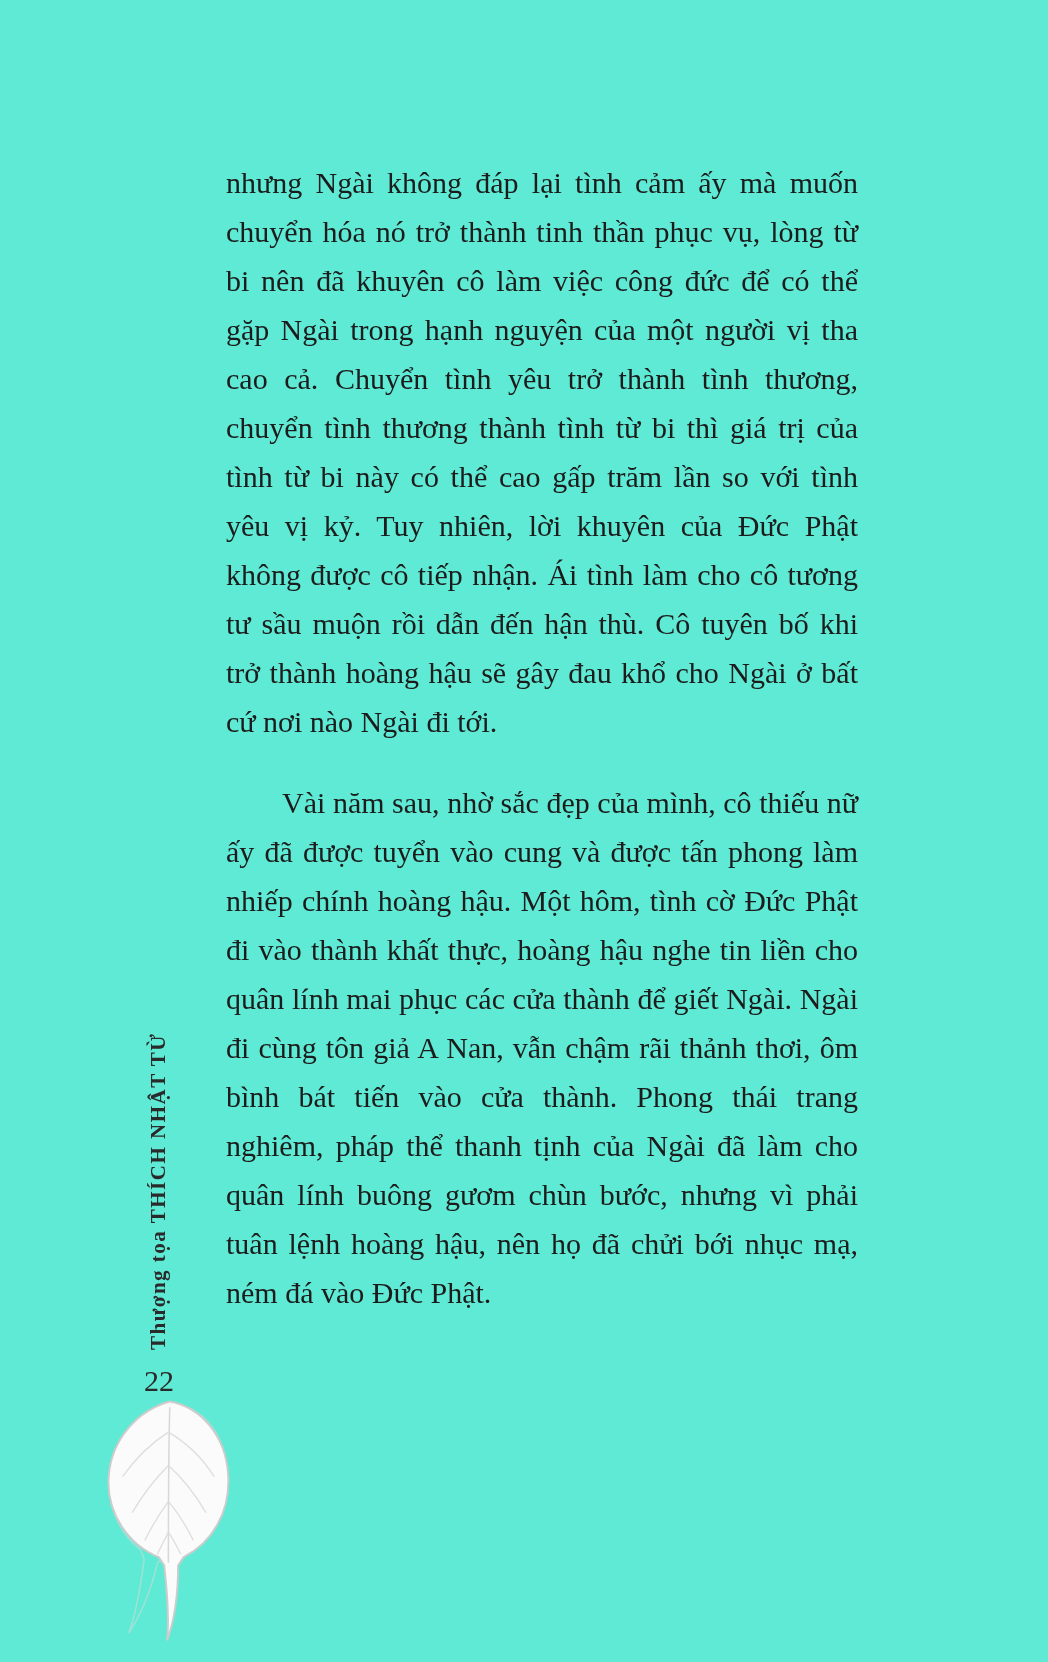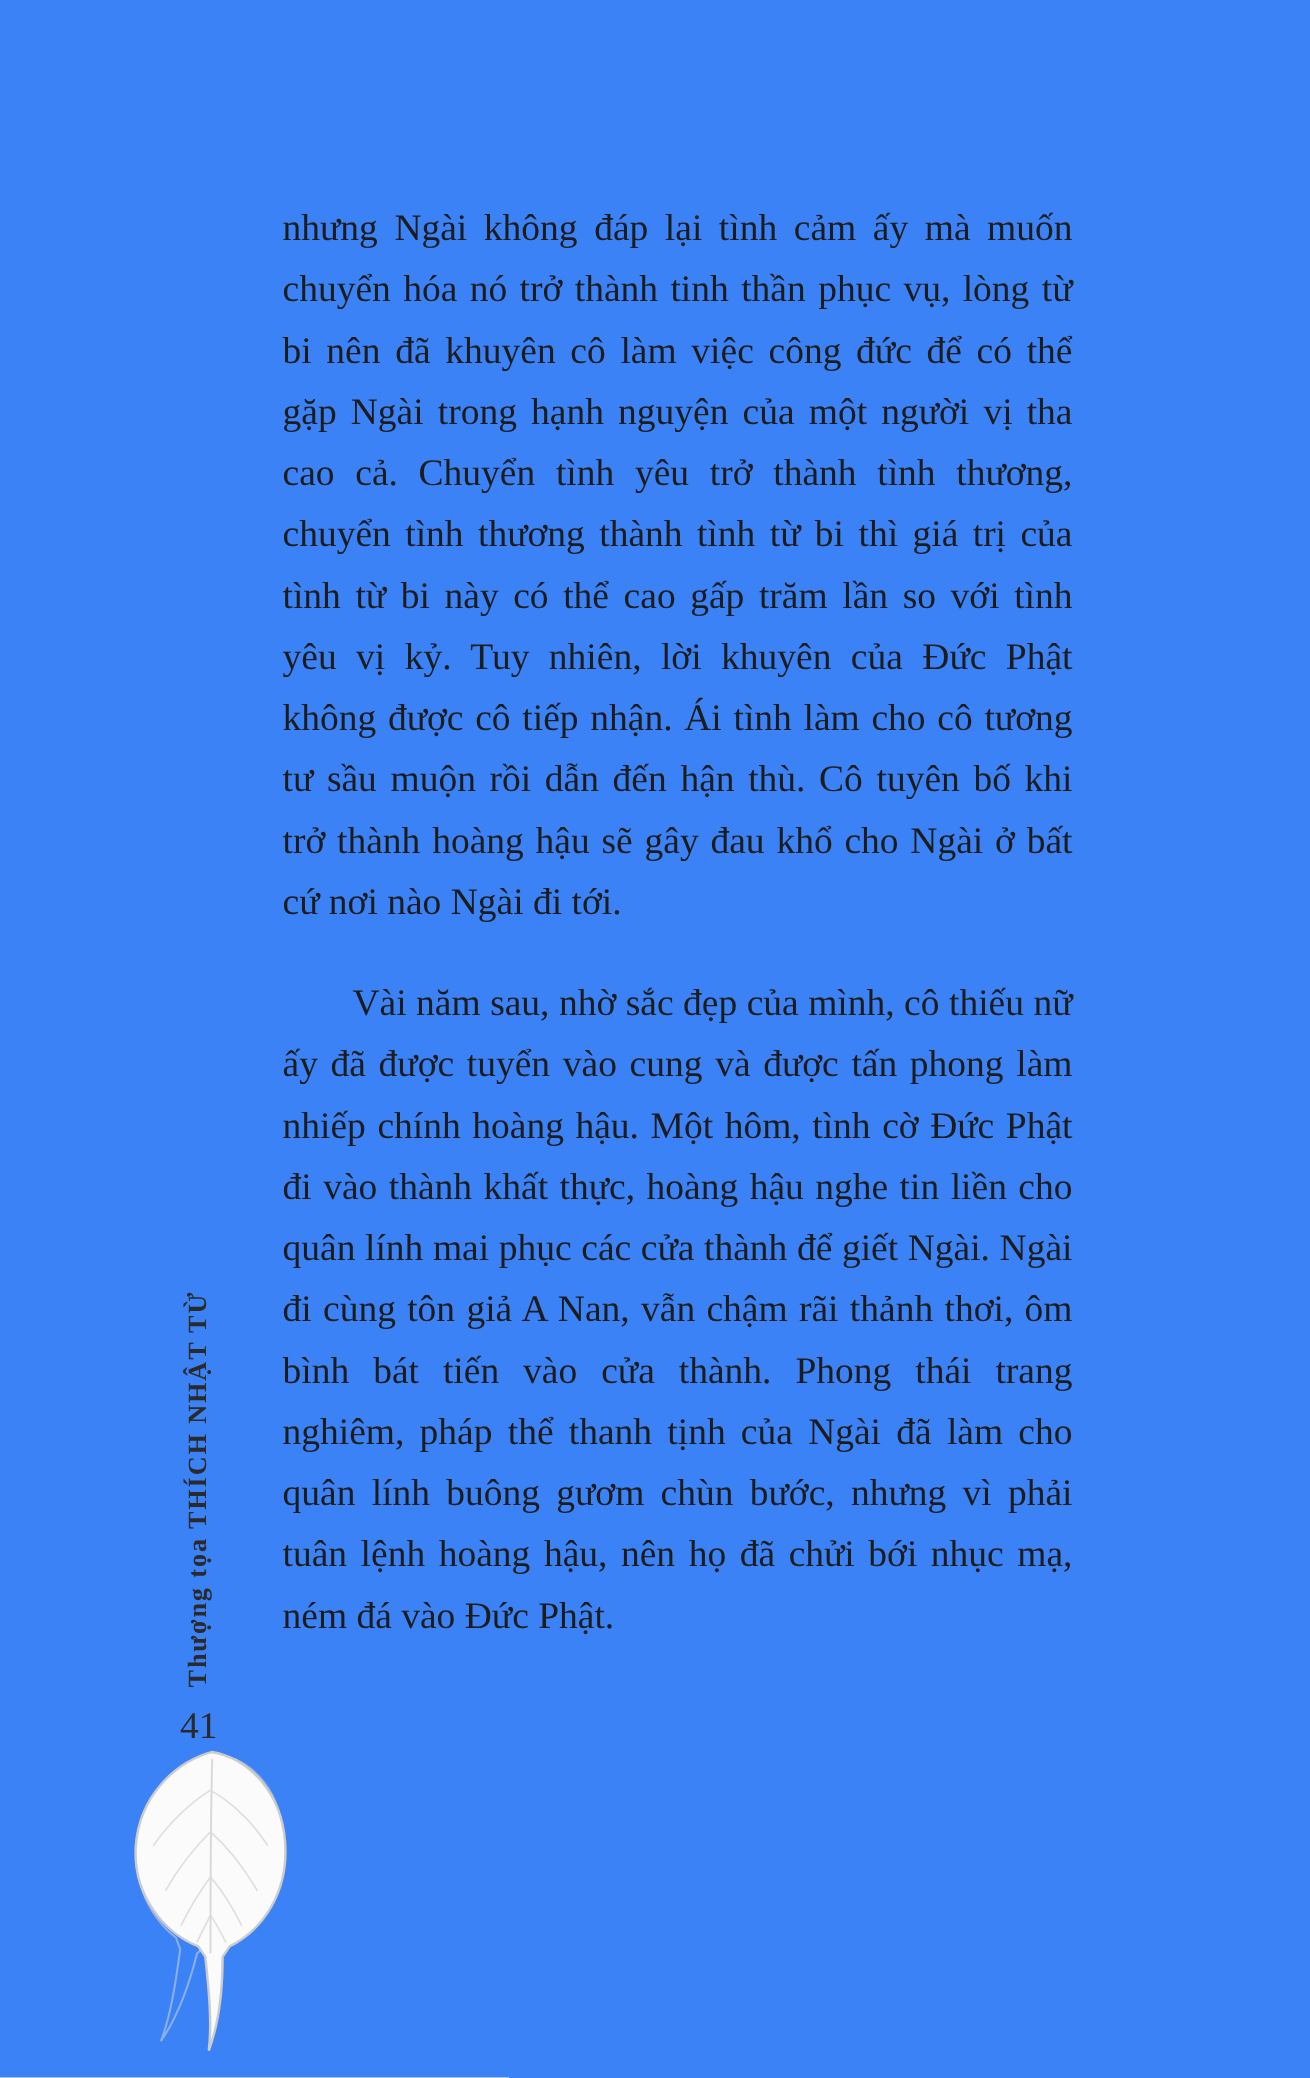--- a/index.html
+++ b/index.html
@@ -4,21 +4,21 @@
 <style>
   html, body {
     margin: 0;
     padding: 0;
     background: #ffffff;
   }
   .book-page {
     position: relative;
     width: 1048px;
     height: 1662px;
-    background: #3b82f6;
+    background: #5eead4;
     overflow: hidden;
     font-family: "Liberation Serif", serif;
     color: #1c1c1c;
   }
   .text-block {
     position: absolute;
     left: 226px;
     top: 158px;
     width: 632px;
   }
@@ -73,21 +73,21 @@
 
 <div class="book-page">
 
   <div class="text-block">
     <p class="para">nhưng Ngài không đáp lại tình cảm ấy mà muốn chuyển hóa nó trở thành tinh thần phục vụ, lòng từ bi nên đã khuyên cô làm việc công đức để có thể gặp Ngài trong hạnh nguyện của một người vị tha cao cả. Chuyển tình yêu trở thành tình thương, chuyển tình thương thành tình từ bi thì giá trị của tình từ bi này có thể cao gấp trăm lần so với tình yêu vị kỷ. Tuy nhiên, lời khuyên của Đức Phật không được cô tiếp nhận. Ái tình làm cho cô tương tư sầu muộn rồi dẫn đến hận thù. Cô tuyên bố khi trở thành hoàng hậu sẽ gây đau khổ cho Ngài ở bất cứ nơi nào Ngài đi tới.</p>
     <p class="para indented">Vài năm sau, nhờ sắc đẹp của mình, cô thiếu nữ ấy đã được tuyển vào cung và được tấn phong làm nhiếp chính hoàng hậu. Một hôm, tình cờ Đức Phật đi vào thành khất thực, hoàng hậu nghe tin liền cho quân lính mai phục các cửa thành để giết Ngài. Ngài đi cùng tôn giả A Nan, vẫn chậm rãi thảnh thơi, ôm bình bát tiến vào cửa thành. Phong thái trang nghiêm, pháp thể thanh tịnh của Ngài đã làm cho quân lính buông gươm chùn bước, nhưng vì phải tuân lệnh hoàng hậu, nên họ đã chửi bới nhục mạ, ném đá vào Đức Phật.</p>
   </div>
 
   <div class="sidebar-author">Thượng tọa THÍCH NHẬT TỪ</div>
 
-  <div class="page-number">41</div>
+  <div class="page-number">22</div>
 
   <div class="leaf-wrap">
     <svg viewBox="0 0 100 180" xmlns="http://www.w3.org/2000/svg">
 
       <g transform="rotate(14 50 60)" opacity="0.5">
         <path d="M52,6 C30,12 12,32 10,58 C8,86 26,106 44,114 L48,120 C50,138 52,158 50,174 C56,158 58,138 58,120 L62,114 C80,104 94,84 92,56 C90,30 74,10 52,6 Z" fill="none" stroke="#d9d9d9" stroke-width="1.2"></path>
       </g>
 
       <path d="M52,4 C30,10 10,30 8,58 C6,86 24,108 44,116 L48,122 C50,140 52,160 50,176 C56,160 58,140 58,122 L62,116 C82,106 96,84 94,56 C92,28 74,8 52,4 Z" fill="#fbfbfb" stroke="#cccccc" stroke-width="1.4"></path>
 

